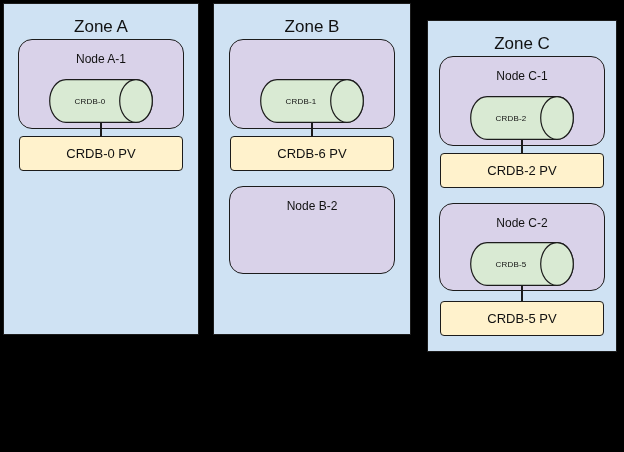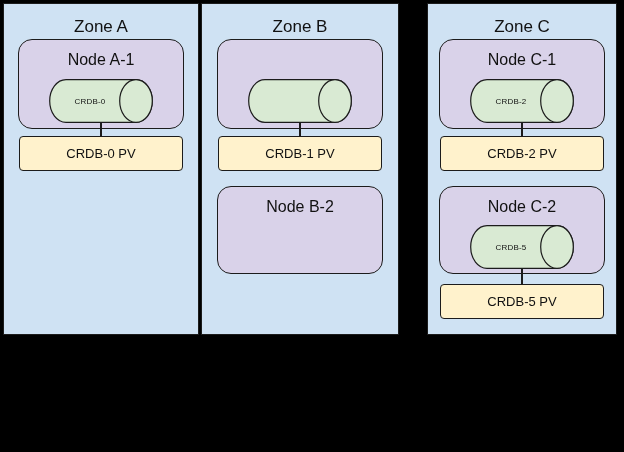--- a/index.html
+++ b/index.html
@@ -12,42 +12,42 @@
   }
   .canvas { position:absolute; inset:0; }
 
   .zone {
     position:absolute;
     background: var(--zone_fill, #cfe2f3);
     border:1px solid var(--border, #1c1c1c);
     box-sizing:border-box;
   }
   .zone-a { left:3px;   top:3px; width:196px; height:332px; }
-  .zone-b { left:201px; top:3px; width:198px; height:332px; }
-  .zone-c { left:427px; top:3px; width:190px; height:332px; }
+  .zone-b { left:213px; top:3px; width:198px; height:332px; }
+  .zone-c { left:427px; top:20px; width:190px; height:332px; }
 
   .zone-title {
     position:absolute; top:15px; left:0; width:100%;
     text-align:center; font-size:17px; line-height:15px;
   }
 
   .node {
     position:absolute; left:50%; transform:translateX(-50%);
     width:166px;
     background: var(--node_fill, #d9d2e9);
     border:1px solid var(--border, #1c1c1c);
     border-radius:14px;
     box-sizing:border-box;
   }
   .node1 { top:35px;  height:90px; }
   .node2 { top:182px; height:88px; }
 
   .node-title {
     position:absolute; top:12px; left:0; width:100%;
-    text-align:center; font-size:16px; line-height:15px;
+    text-align:center; font-size:12px; line-height:15px;
   }
 
   .cylinder {
     position:absolute; left:50%; transform:translateX(-50%);
     width:104px; height:44px;
   }
   .cyl1 { top:39px; }
   .cyl2 { top:38px; }
   .cylinder svg { position:absolute; inset:0; display:block; }
   .cylinder path, .cylinder ellipse {
@@ -105,25 +105,26 @@
   </div>
 
   <div class="zone zone-b">
     <div class="zone-title">Zone B</div>
     <div class="node node1">
       <div class="cylinder cyl1">
         <svg viewBox="0 0 104 44" width="104" height="44" aria-hidden="true">
           <path d="M17,0.7 H87 A16.3,21.3 0 0 1 87,43.3 H17 A16.3,21.3 0 0 1 17,0.7 Z"></path>
           <ellipse cx="87" cy="22" rx="16.3" ry="21.3"></ellipse>
         </svg>
+        <div class="cyl-label">CRDB-1</div>
       </div>
     </div>
     <div class="connector conn1"></div>
     <div class="pv pv1">
-      <span>CRDB-1 PV</span>
+      <span>CRDB-6 PV</span>
     </div>
     <div class="node node2">
       <div class="node-title">Node B-2</div>
     </div>
   </div>
 
   <div class="zone zone-c">
     <div class="zone-title">Zone C</div>
     <div class="node node1">
       <div class="node-title">Node C-1</div>

